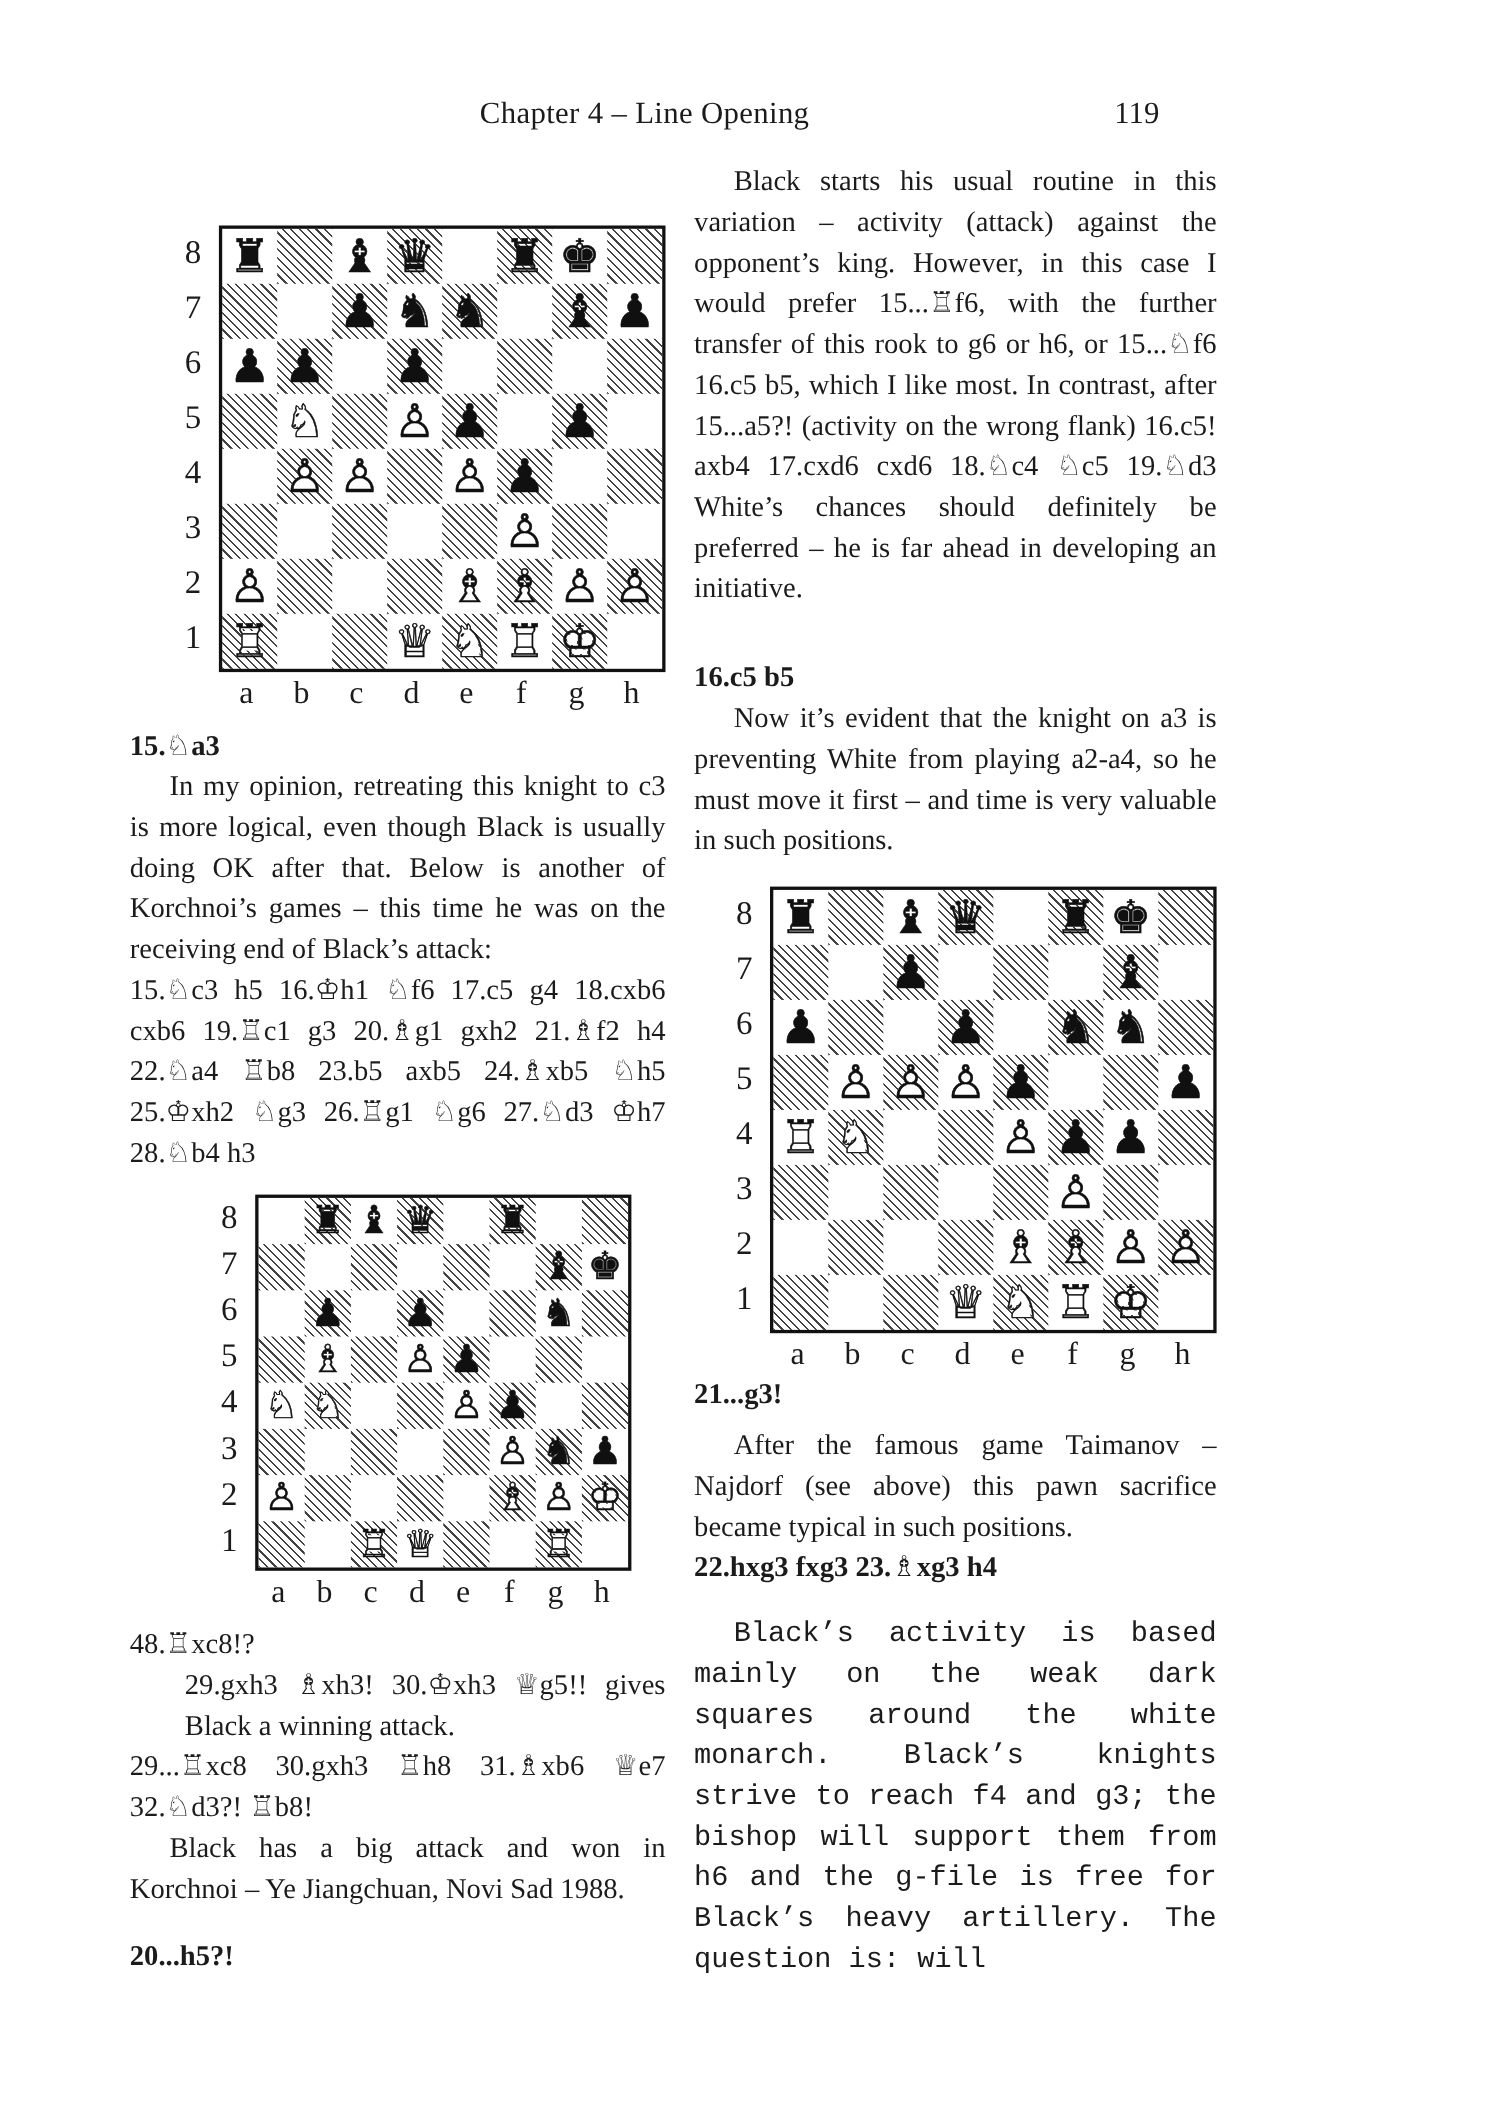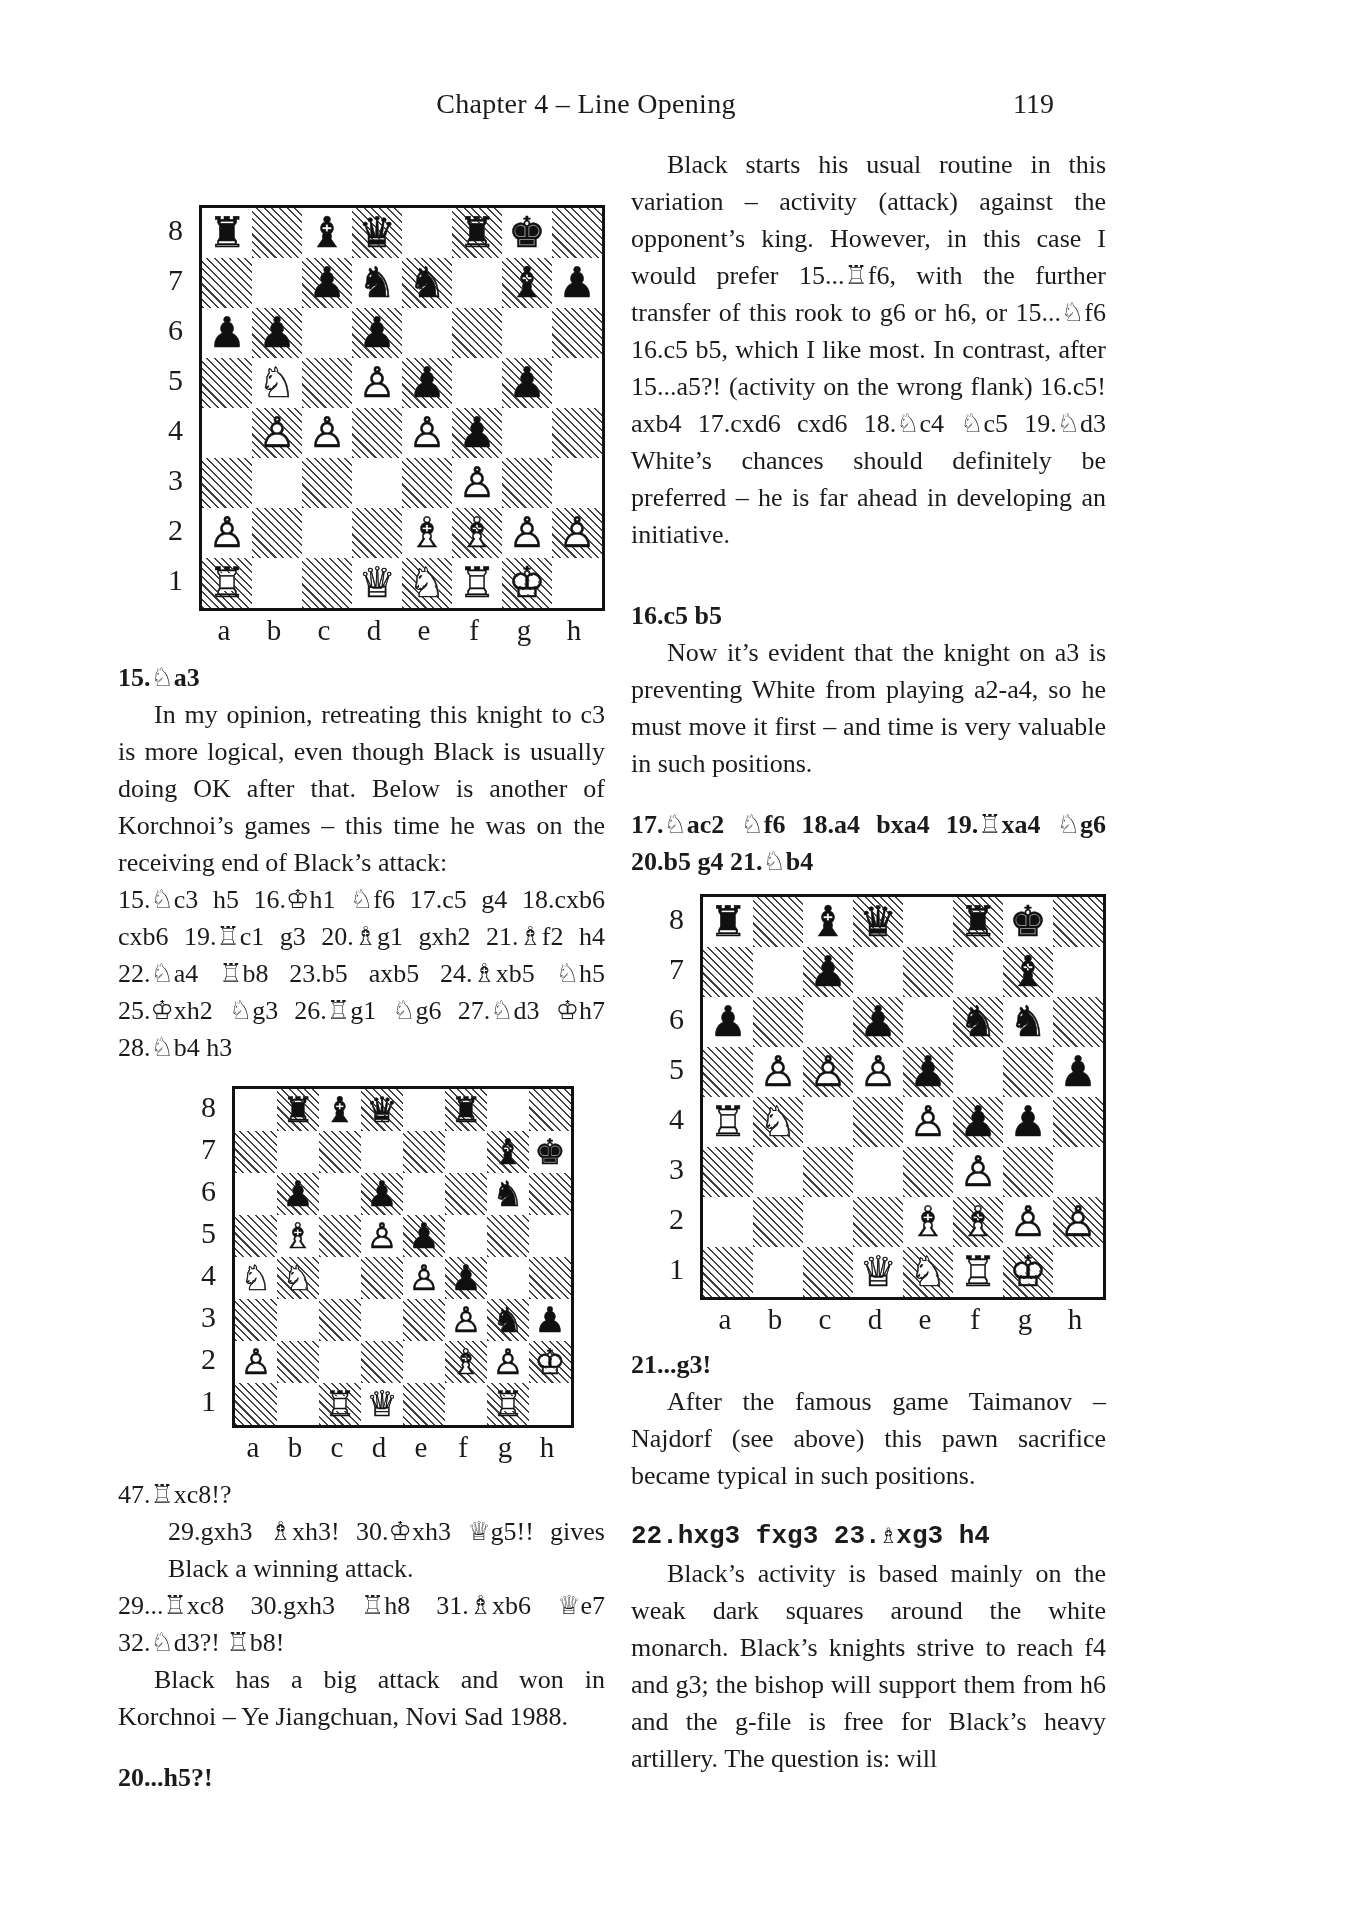--- a/index.html
+++ b/index.html
@@ -412,31 +412,30 @@
             <div class="file-label" style="width: 42px;">a</div>
             <div class="file-label" style="width: 42px;">b</div>
             <div class="file-label" style="width: 42px;">c</div>
             <div class="file-label" style="width: 42px;">d</div>
             <div class="file-label" style="width: 42px;">e</div>
             <div class="file-label" style="width: 42px;">f</div>
             <div class="file-label" style="width: 42px;">g</div>
             <div class="file-label" style="width: 42px;">h</div>
           </div>
         </div>
-        <div class="block text-para-flush">47.♖xc8!?</div>
+        <div class="block text-para-flush">48.♖xc8!?</div>
         <div class="block text-variation">29.gxh3 ♗xh3! 30.♔xh3 ♕g5!! gives Black a winning attack.</div>
         <div class="block text-para-flush">29...♖xc8 30.gxh3 ♖h8 31.♗xb6 ♕e7 32.♘d3?! ♖b8!</div>
         <div class="block text-para">Black has a big attack and won in Korchnoi – Ye Jiangchuan, Novi Sad 1988.</div>
         <div class="block text-heading">20...h5?!</div>
       </div>
     <div class="col col-right">
         <div class="block text-para">Black starts his usual routine in this variation – activity (attack) against the opponent’s king. However, in this case I would prefer 15...♖f6, with the further transfer of this rook to g6 or h6, or 15...♘f6 16.c5 b5, which I like most. In contrast, after 15...a5?! (activity on the wrong flank) 16.c5! axb4 17.cxd6 cxd6 18.♘c4 ♘c5 19.♘d3 White’s chances should definitely be preferred – he is far ahead in developing an initiative.</div>
         <div class="block text-heading">16.c5 b5</div>
         <div class="block text-para">Now it’s evident that the knight on a3 is preventing White from playing a2-a4, so he must move it first – and time is very valuable in such positions.</div>
-        <div class="block text-heading">17.♘ac2 ♘f6 18.a4 bxa4 19.♖xa4 ♘g6 20.b5 g4 21.♘b4</div>
         <div class="block diagram" data-ref="2">
           <div class="diagram-row">
             <div class="rank-labels" style="width: 69px;">
               <div class="rank-label" style="height: 50px; line-height: 50px;">8</div>
               <div class="rank-label" style="height: 50px; line-height: 50px;">7</div>
               <div class="rank-label" style="height: 50px; line-height: 50px;">6</div>
               <div class="rank-label" style="height: 50px; line-height: 50px;">5</div>
               <div class="rank-label" style="height: 50px; line-height: 50px;">4</div>
               <div class="rank-label" style="height: 50px; line-height: 50px;">3</div>
               <div class="rank-label" style="height: 50px; line-height: 50px;">2</div>

